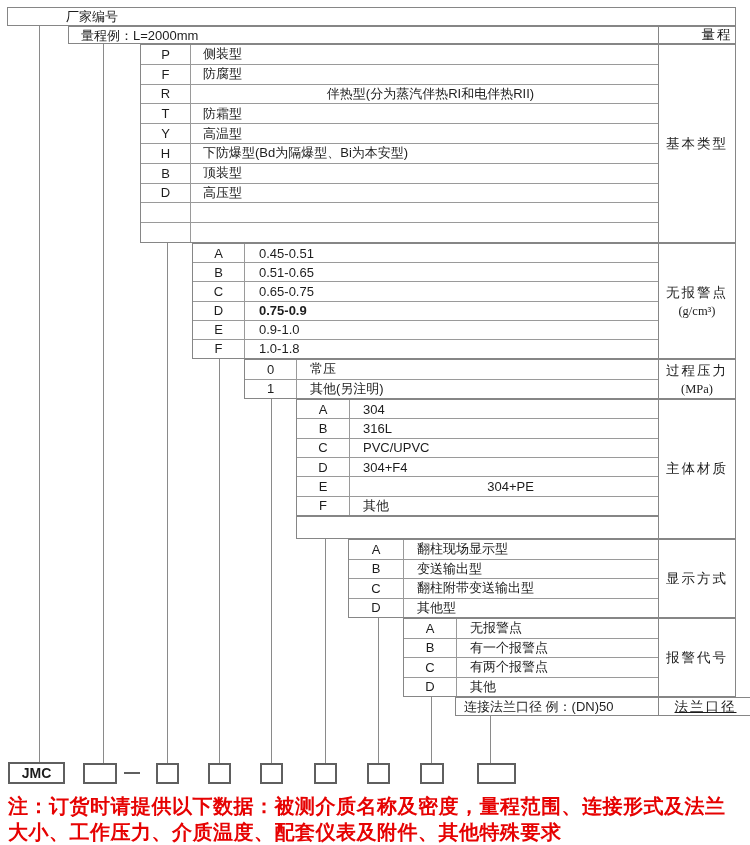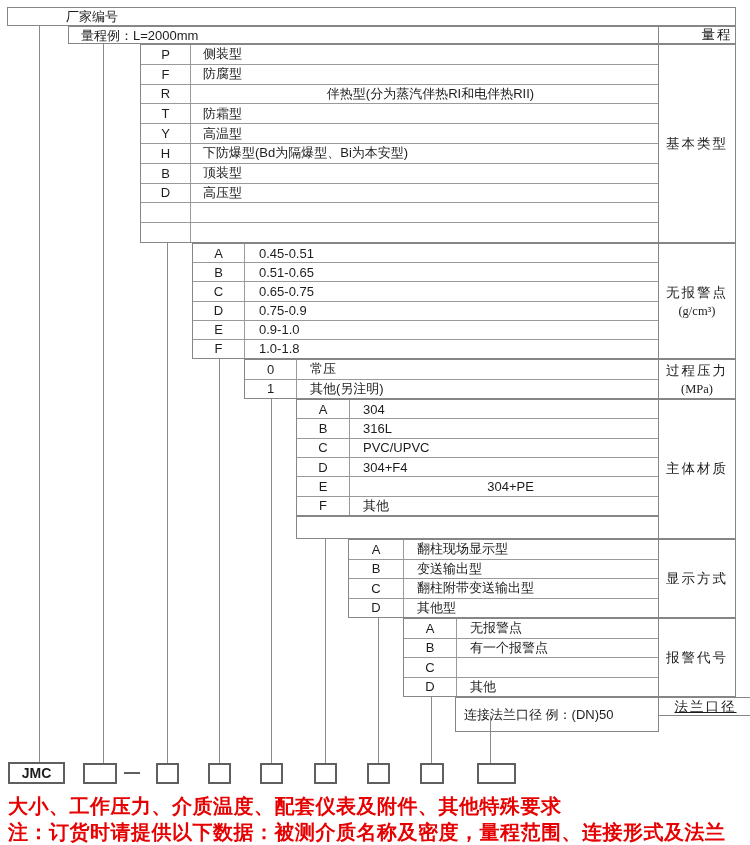--- a/index.html
+++ b/index.html
@@ -126,21 +126,21 @@
         <div class="sec-row" style="">
           <div class="code-cell" style="width: 52px;">
             <span>C</span>
           </div>
           <div class="desc-cell" style="padding-left: 14px;"><span>0.65-0.75</span></div>
         </div>
         <div class="sec-row" style="">
           <div class="code-cell" style="width: 52px;">
             <span>D</span>
           </div>
-          <div class="desc-cell" style="padding-left: 14px;"><span>0.75-0.9</span></div>
+          <div class="desc-cell" style="padding-left: 14px; font-weight: bold;"><span>0.75-0.9</span></div>
         </div>
         <div class="sec-row" style="">
           <div class="code-cell" style="width: 52px;">
             <span>E</span>
           </div>
           <div class="desc-cell" style="padding-left: 14px;"><span>0.9-1.0</span></div>
         </div>
         <div class="sec-row" style="">
           <div class="code-cell" style="width: 52px;">
             <span>F</span>
@@ -251,32 +251,33 @@
         <div class="sec-row" style="">
           <div class="code-cell" style="width: 53px;">
             <span>B</span>
           </div>
           <div class="desc-cell" style="padding-left: 13px;"><span>有一个报警点</span></div>
         </div>
         <div class="sec-row" style="">
           <div class="code-cell" style="width: 53px;">
             <span>C</span>
           </div>
+          <div class="desc-cell" style="padding-left: 13px;"><span>有两个报警点</span></div>
         </div>
         <div class="sec-row" style="">
           <div class="code-cell" style="width: 53px;">
             <span>D</span>
           </div>
           <div class="desc-cell" style="padding-left: 13px;"><span>其他</span></div>
         </div>
       </div>
       <div class="label-cell" style="left: 658px; top: 618px; width: 78px; height: 79px;">
         <div>报警代号</div>
       </div>
-      <div class="sec-table" style="left: 455px; top: 697px; width: 204px; height: 35px;">
+      <div class="sec-table" style="left: 455px; top: 697px; width: 204px; height: 19px;">
         <div class="sec-row" style="">
           <div class="desc-cell" style="padding-left: 8px;"><span>连接法兰口径 例：(DN)50</span></div>
         </div>
       </div>
       <div class="label-cell" style="left: 658px; top: 697px; width: 95px; height: 19px; text-decoration: underline;">
         <div>法兰口径</div>
       </div>
       <div class="vline" style="left: 39px; top: 26px; height: 737px;"></div>
       <div class="vline" style="left: 103px; top: 44px; height: 719px;"></div>
       <div class="vline" style="left: 167px; top: 243px; height: 520px;"></div>
@@ -295,16 +296,16 @@
       <div class="model-box" style="left: 420px; top: 763px; width: 24px; height: 21px;"></div>
       <div class="model-box" style="left: 477px; top: 763px; width: 39px; height: 21px;"></div>
     </div>
 
   <div class="model-box" style="left:8px;top:762px;width:57px;height:22px;">
     <span>JMC</span>
   </div>
   <div class="dash" style="left:124px;top:772px;width:16px;"></div>
 
   <div class="note">
+    <div>注：订货时请提供以下数据：被测介质名称及密度，量程范围、连接形式及法兰</div>
     <div>大小、工作压力、介质温度、配套仪表及附件、其他特殊要求</div>
-    <div>注：订货时请提供以下数据：被测介质名称及密度，量程范围、连接形式及法兰</div>
   </div>
 </div>
 
 </body></html>

